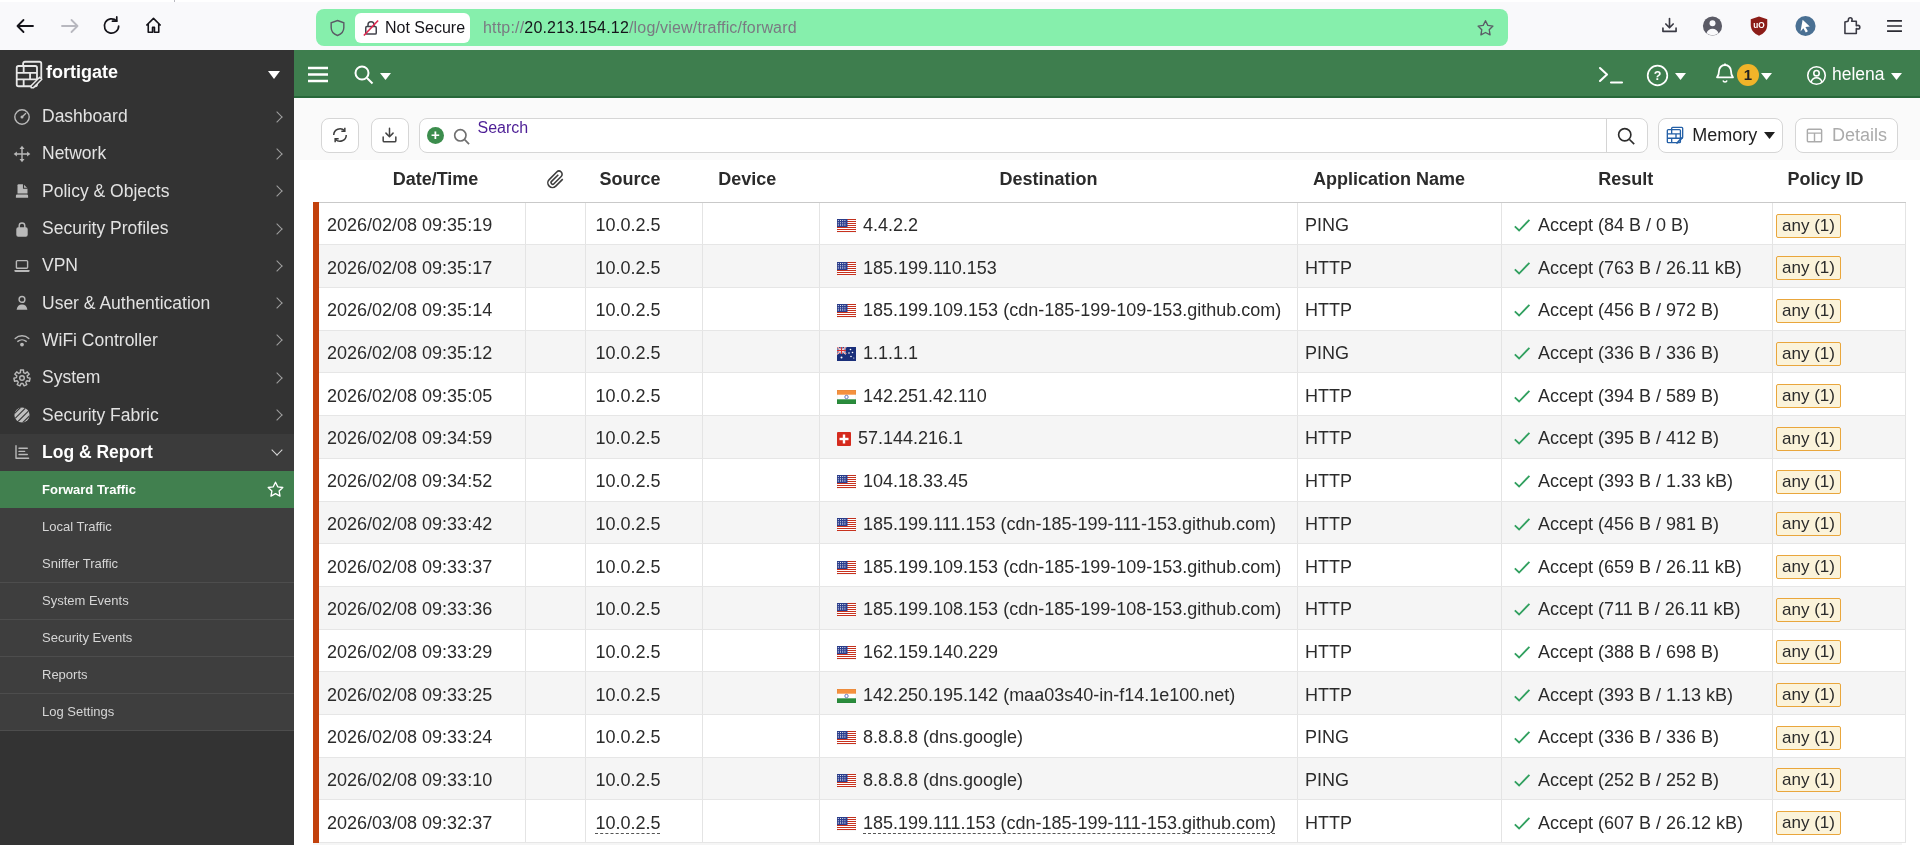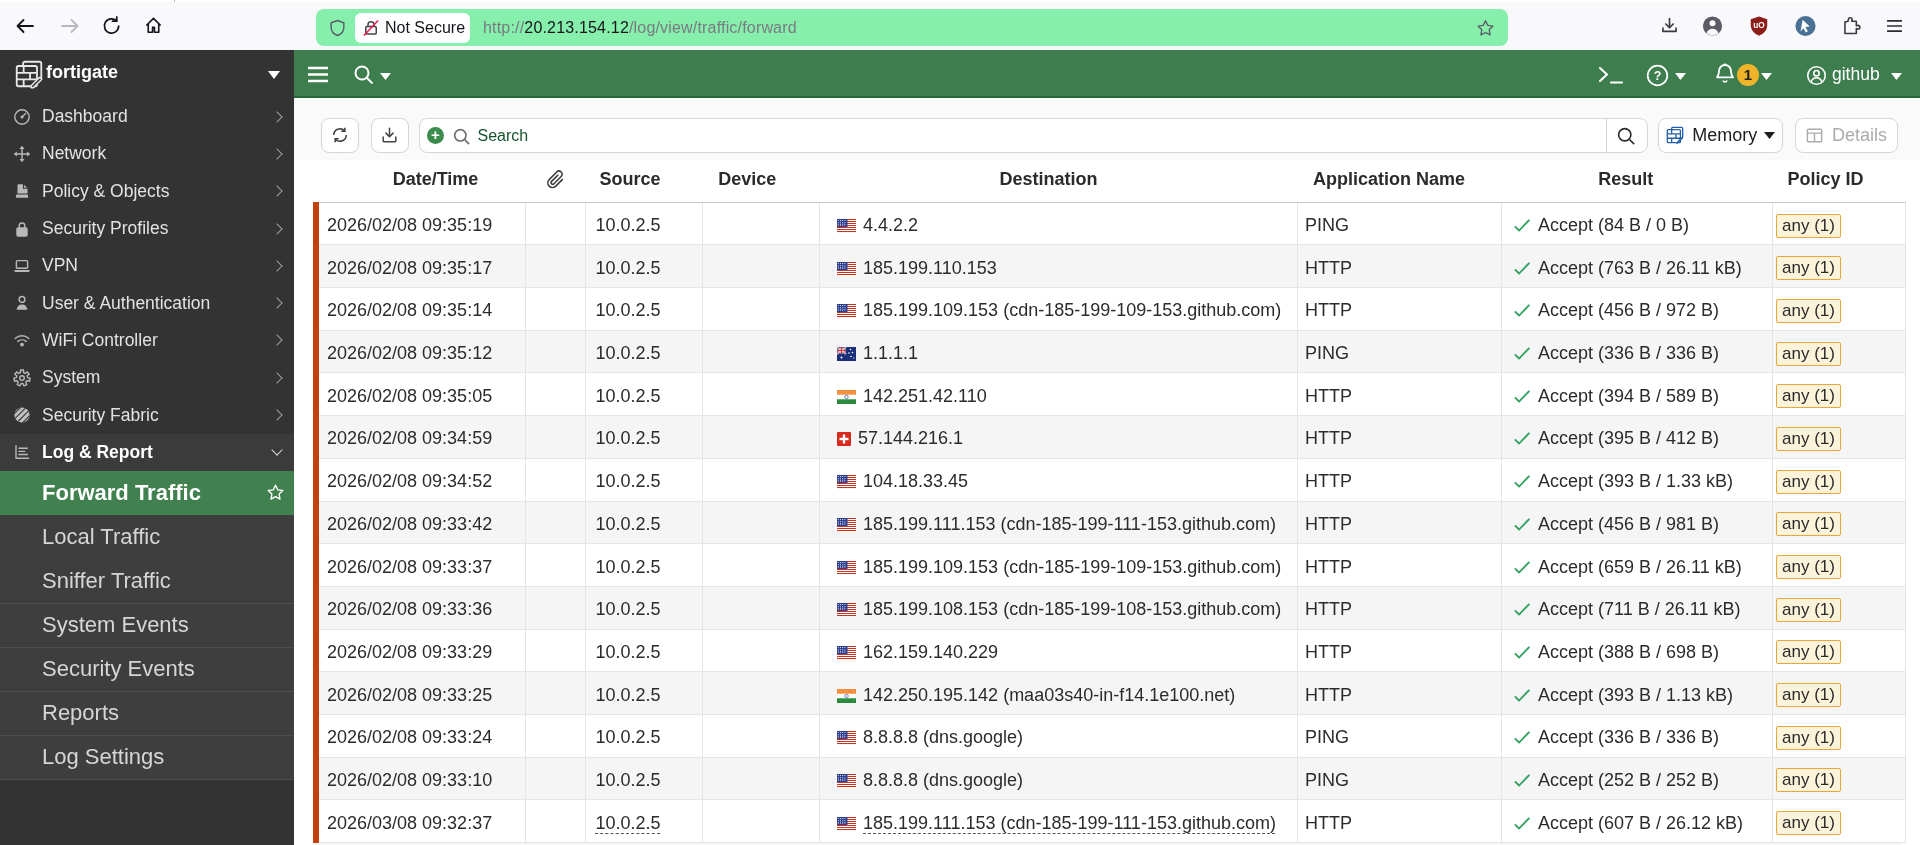--- a/index.html
+++ b/index.html
@@ -19,37 +19,37 @@
 #menu{position:absolute;left:0;top:48px;width:294px}
 .item{position:relative;height:37.3px;display:flex;align-items:center;color:#e2e2e2;font-size:17.5px}
 .item .mi{position:absolute;left:13px}
 .item span{position:absolute;left:42px;white-space:nowrap}
 .chev{position:absolute;right:13px;width:8px;height:8px;border-right:1.6px solid #9f9f9f;border-top:1.6px solid #9f9f9f;transform:rotate(45deg)}
 #lr{position:relative;height:37.3px;background:#3b3b3b;color:#fff;font-weight:700;font-size:17.5px;display:flex;align-items:center}
 #lr .mi{position:absolute;left:13px}
 #lr span{position:absolute;left:42px}
 #lr .dchev{position:absolute;right:13px;width:8px;height:8px;border-right:1.6px solid #d7d7d7;border-bottom:1.6px solid #d7d7d7;transform:rotate(45deg);margin-top:-4px}
 #submenu{width:294px;background:#3e3e3e;border-bottom:1px solid #4d4d4d}
-.sub{position:relative;height:44px;display:flex;align-items:center;color:#d6d6d6;font-size:22px}
+.sub{position:relative;height:37px;display:flex;align-items:center;color:#d6d6d6;font-size:13px}
 .sub span{position:absolute;left:42px}
 .sub.sep{border-top:1px solid #4d4d4d}
 .sub.active{background:#41804f;color:#fff;font-weight:700}
 .star{position:absolute;right:9px}
 
 #greenbar{position:absolute;left:294px;top:50px;width:1626px;height:48px;background:#3e7e4e;border-bottom:2px solid #27683a}
 
 #content{position:absolute;left:294px;top:98px;width:1626px;height:747px;background:#fff}
 #tstrip{position:absolute;left:0;top:0;width:1626px;height:62px;background:#fafafa}
 .tbtn{position:absolute;top:19.5px;height:35px;border:1px solid #d6d6d6;border-radius:8px;background:#fff;display:flex;align-items:center;justify-content:center}
 #btn-refresh{left:27.4px;width:38px}
 #btn-dl{left:76.6px;width:38px}
 #searchbox{position:absolute;left:124.5px;top:19.5px;width:1229px;height:35px;border:1px solid #d6d6d6;border-radius:8px;background:#fff}
 #searchbox .plus{position:absolute;left:7.5px;top:8px;width:17px;height:17px;border-radius:50%;background:#3c8d4d;color:#fff;font-size:15px;line-height:16px;text-align:center;font-weight:700}
 #searchbox .sg{position:absolute;left:32px;top:8px}
-#searchbox .ph{position:absolute;left:58px;top:8px;font-size:16px;color:#14532d}
+#searchbox .ph{position:absolute;left:58px;top:0;font-size:16px;color:#4c1d95}
 #searchbox .div{position:absolute;right:40px;top:0;width:1px;height:33px;background:#d4d4d4}
 #searchbox .sg2{position:absolute;right:10px;top:7px}
 #btn-mem{left:1363.5px;width:125.5px}
 #btn-mem .mtxt{font-size:18px;color:#1f1f1f;margin:0 7px 0 7px}
 #btn-det{left:1500.5px;width:103px;color:#ababab}
 #btn-det .mtxt{font-size:18px;margin-left:8px;color:#ababab}
 
 table{position:absolute;left:19px;top:62px;border-collapse:collapse;table-layout:fixed;font-size:18px;color:#2b2b2b}
 th{height:42.2px;font-weight:700;text-align:center;vertical-align:middle;border-bottom:1px solid #c9c9c9;white-space:nowrap;padding-bottom:3px}
 td{height:42.7px;vertical-align:middle;border-right:1px solid #e4e4e4;border-bottom:1px solid #e6e6e6;white-space:nowrap;overflow:hidden;padding-top:4px}
@@ -293,21 +293,21 @@
       </svg>
 <div style="position:absolute;left:1443px;top:14px;width:22px;height:22px;border-radius:50%;background:#f0b429;color:#222;font-size:15px;font-weight:700;text-align:center;line-height:22px">1</div>
 <svg style="position:absolute;left:1467px;top:23px" width="11" height="7" viewBox="0 0 11 7">
         <path d="M0 0h11L5.5 7z" fill="#fff"></path>
       </svg>
 <svg style="position:absolute;left:1512px;top:14.5px" width="21" height="21" viewBox="0 0 24 24" fill="none" stroke="#fff" stroke-width="1.8">
         <circle cx="12" cy="12" r="10"></circle>
         <circle cx="12" cy="9.3" r="3.1"></circle>
         <path d="M5.8 19.4c1-3.1 3.3-4.8 6.2-4.8s5.2 1.7 6.2 4.8"></path>
       </svg>
-<span style="position:absolute;left:1538px;top:14px;color:#fff;font-size:17.5px">github</span>
+<span style="position:absolute;left:1538px;top:14px;color:#fff;font-size:17.5px">helena</span>
 <svg style="position:absolute;left:1597px;top:23px" width="11" height="7" viewBox="0 0 11 7">
         <path d="M0 0h11L5.5 7z" fill="#fff"></path>
       </svg>
 </div>
 <div id="content">
       <div id="tstrip"></div>
 <div class="tbtn" id="btn-refresh">
         <svg width="20" height="20" viewBox="0 0 24 24" fill="none" stroke="#3c3c3c" stroke-width="1.8">
           <path d="M19.5 12a7.5 7.5 0 0 1-13 5.1M4.5 12a7.5 7.5 0 0 1 13-5.1"></path>
           <path d="M17.8 3.2v4.2h-4.2" fill="none"></path>

